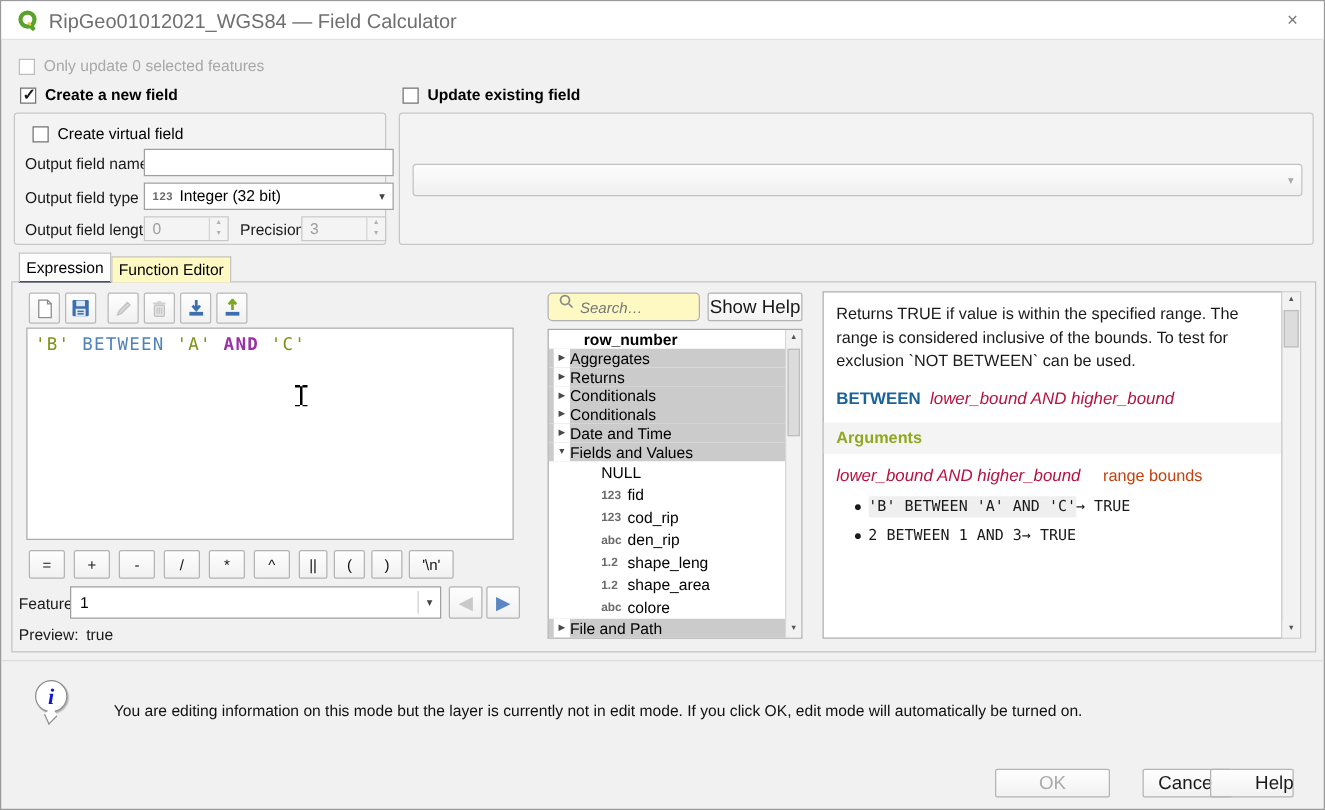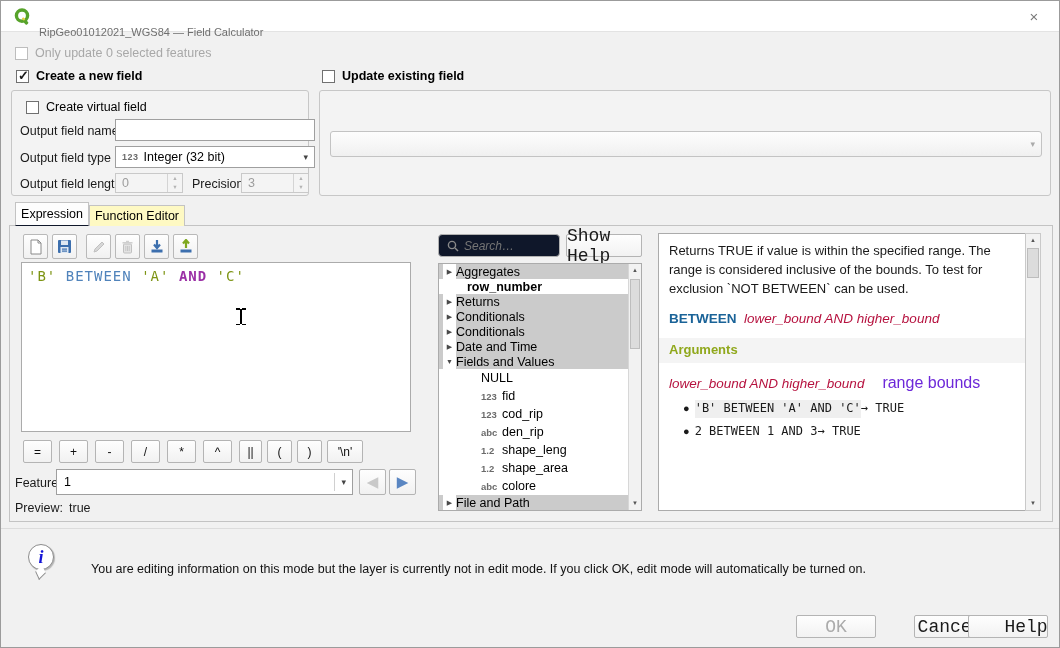--- a/index.html
+++ b/index.html
@@ -2,21 +2,21 @@
 <html><head>
 <meta charset="utf-8">
 <style>
   * { margin:0; padding:0; box-sizing:border-box; }
   html,body { width:1060px; height:648px; font-family:"Liberation Sans",sans-serif; }
   .dialog { position:relative; width:1060px; height:648px; background:#f1f1f1; border:1px solid #9b9b9b; overflow:hidden; }
 
   
   .titlebar { position:absolute; left:0; top:0; width:100%; height:31px; background:#ffffff; border-bottom:1px solid #e3e3e3; }
   .titlebar .logo { position:absolute; left:12px; top:6px; width:19px; height:19px; }
-  .titlebar .title { position:absolute; left:38px; top:25px; font-size:11px; color:#6f6f6f; }
+  .titlebar .title { position:absolute; left:38px; top:8px; font-size:16px; color:#6f6f6f; }
   .titlebar .close { position:absolute; right:14px; top:6px; width:22px; height:20px; text-align:center; font-size:15px; color:#7a7a7a; cursor:default; line-height:20px; }
 
   
   .cb { position:absolute; display:flex; align-items:center; gap:7px; font-size:12.5px; color:#000; }
   .cb .box { width:13px; height:13px; background:#fff; border:1px solid #707070; position:relative; flex:0 0 13px; }
   .cb.checked .box::after { content:"✓"; position:absolute; left:1px; top:-3px; font-size:13px; font-weight:bold; color:#1a1a1a; }
   .cb.disabled { color:#a8a8a8; }
   .cb.disabled .box { border-color:#bdbdbd; }
   .cb.bold { font-weight:bold; }
 
@@ -49,23 +49,23 @@
   .tok-kw  { color:#5083bb; }
   .tok-op  { color:#9b30a6; font-weight:bold; }
 
   .opbtn { position:absolute; top:439px; height:23px; background:linear-gradient(#fefefe,#f1f1f1); border:1px solid #b4b4b4; border-radius:2px; font-size:12px; color:#111; display:flex; align-items:center; justify-content:center; }
 
   .navbtn { position:absolute; width:27px; height:26px; background:linear-gradient(#fefefe,#f1f1f1); border:1px solid #b4b4b4; border-radius:2px; display:flex; align-items:center; justify-content:center; font-size:15px; }
   .navbtn.prev { color:#c9c9c9; }
   .navbtn.next { color:#5a86c2; }
 
   
-  .search { position:absolute; left:437px; top:233px; width:122px; height:23px; background:#0f172a; border:1px solid #b1b1b1; border-radius:4px; display:flex; align-items:center; }
+  .search { position:absolute; left:437px; top:233px; width:122px; height:23px; background:#fef9c3; border:1px solid #b1b1b1; border-radius:4px; display:flex; }
   .search input { border:none; outline:none; width:86px; font-style:italic; font-size:12px; color:#8a8a8a; background:transparent; font-family:"Liberation Sans",sans-serif; }
-  .btn { background:linear-gradient(#fefefe,#f2f2f2); border:1px solid #b4b4b4; border-radius:2px; font-size:18px; color:#1a1a1a; display:flex; align-items:center; justify-content:center;font-family:Liberation Mono, monospace; }
+  .btn { background:linear-gradient(#fefefe,#f2f2f2); border:1px solid #b4b4b4; border-radius:2px; font-size:15px; color:#1a1a1a; display:flex; align-items:center; justify-content:center; }
   .showhelp { position:absolute; left:565px; top:233px; width:76px; height:23px; }
   .tree { position:absolute; left:437px; top:262px; width:204px; height:248px; background:#fff; border:1px solid #ababab; overflow:hidden; }
   .trow { display:flex; align-items:center; font-size:12.5px; color:#000; height:15px; position:relative; }
   .trow .chev { width:13px; text-align:center; font-size:7px; color:#4a4a4a; flex:0 0 13px; margin-left:4px; }
   .trow.grp  { background:#cbcbcb; }
   .trow.grp .chev { background:#fff; height:100%; line-height:15px; }
   .trow.hdr { font-weight:bold; padding-left:28px; }
   .trow.child { height:18px; padding-left:42px; }
   .trow.child .ticon { font-size:9.5px; font-weight:bold; color:#6b6b6b; width:21px; }
   .vscroll { position:absolute; right:0; top:0; width:13px; height:100%; background:#f2f2f2; border-left:1px solid #d7d7d7; }
@@ -74,21 +74,21 @@
   .vscroll .thumb { position:absolute; left:1px; width:10px; background:#dcdcdc; border:1px solid #bdbdbd; }
 
   
   .help { position:absolute; left:657px; top:232px; width:368px; height:278px; background:#fff; border:1px solid #ababab; padding:8px 10px; font-size:13px; color:#1a1a1a; line-height:1.45; }
   .helpscroll { position:absolute; left:1024px; top:232px; width:16px; height:278px; background:#f2f2f2; border:1px solid #c9c9c9; }
   .hband { background:#f4f4f4; margin:10px -10px 8px -10px; padding:3px 10px; font-weight:bold; color:#90a81c; font-size:13px; }
   .hsyntax { font-size:13.5px; margin:10px 0 4px 0; }
   .kwblue { color:#1a6398; font-weight:bold; }
   .argred { color:#b6123f; font-style:italic; }
   .hargs { font-size:13.5px; margin:8px 0 2px 0; }
-  .hargs .desc { font-style:normal; color:#6d28d9; margin-left:18px; font-size:16px; }
+  .hargs .desc { font-style:normal; color:#c2410c; margin-left:18px; font-size:13px; }
   .hex { margin:6px 0 0 14px; font-size:12px; }
   .hex .li { display:flex; align-items:baseline; margin-bottom:5px; }
   .hex .bullet { font-size:11px; margin-right:5px; }
   .code { font-family:"DejaVu Sans Mono","Liberation Mono",monospace; font-size:12px; }
   .code.hl { background:#efefef; }
 
   
   .divider { position:absolute; left:0; top:527px; width:100%; height:1px; background:#dcdcdc; }
   .infoicon { position:absolute; left:27px; top:543px; width:26px; height:26px; background:#fff; border:1px solid #8d8d8d; border-radius:50%; box-shadow:1px 1px 1px rgba(0,0,0,0.25); text-align:center; font-family:"Liberation Serif",serif; font-style:italic; font-weight:bold; font-size:18px; color:#1515d6; line-height:24px; }
   .infoicon::after { content:""; position:absolute; left:7px; top:23px; width:8px; height:8px; background:#fff; border-right:1px solid #8d8d8d; border-bottom:1px solid #8d8d8d; transform:rotate(65deg) skew(20deg); }
@@ -279,26 +279,26 @@
         <circle cx="5" cy="5" r="3.6" fill="none" stroke="#8a8a8a" stroke-width="1.4"></circle>
         <line x1="8" y1="8" x2="11" y2="11" stroke="#8a8a8a" stroke-width="1.4"></line>
       </svg>
     <input placeholder="Search…" style="">
   </div>
   <div class="btn showhelp">
       <span>Show Help</span>
     </div>
 
   <div class="tree">
-    <div class="trow grp">
-        <span class="chev">▶</span>
-        <span>Aggregates</span>
-      </div>
     <div class="trow hdr">
         <span>row_number</span>
+      </div>
+    <div class="trow grp">
+        <span class="chev">▶</span>
+        <span>Aggregates</span>
       </div>
     <div class="trow grp">
         <span class="chev">▶</span>
         <span>Returns</span>
       </div>
     <div class="trow grp">
         <span class="chev">▶</span>
         <span>Conditionals</span>
       </div>
     <div class="trow grp">
@@ -371,23 +371,23 @@
   </div>
   <div class="vscroll helpscroll">
     <span class="up">▲</span>
     <span class="thumb" style="top:14px; height:30px; width:12px;"></span>
     <span class="dn">▼</span>
   </div>
 
   <div class="divider"></div>
   <div class="infoicon">i</div>
   <div class="message">You are editing information on this mode but the layer is currently not in edit mode. If you click OK, edit mode will automatically be turned on.</div>
-  <div class="btn footbtn disabled" style="left:795px; width:80px;">
+  <div class="btn footbtn disabled" style="left:795px; width:92px;">
       <span>OK</span>
     </div>
   <div class="btn footbtn" style="left:885px; width:72px;margin-left:28px;">
       <span>Cancel</span>
     </div>
-  <div class="btn footbtn" style="left:967px; width:80px;padding-left:36px;">
+  <div class="btn footbtn" style="left:967px; width:67px;padding-left:36px;">
       <span>Help</span>
     </div>
 
 </div>
 
 </body></html>

